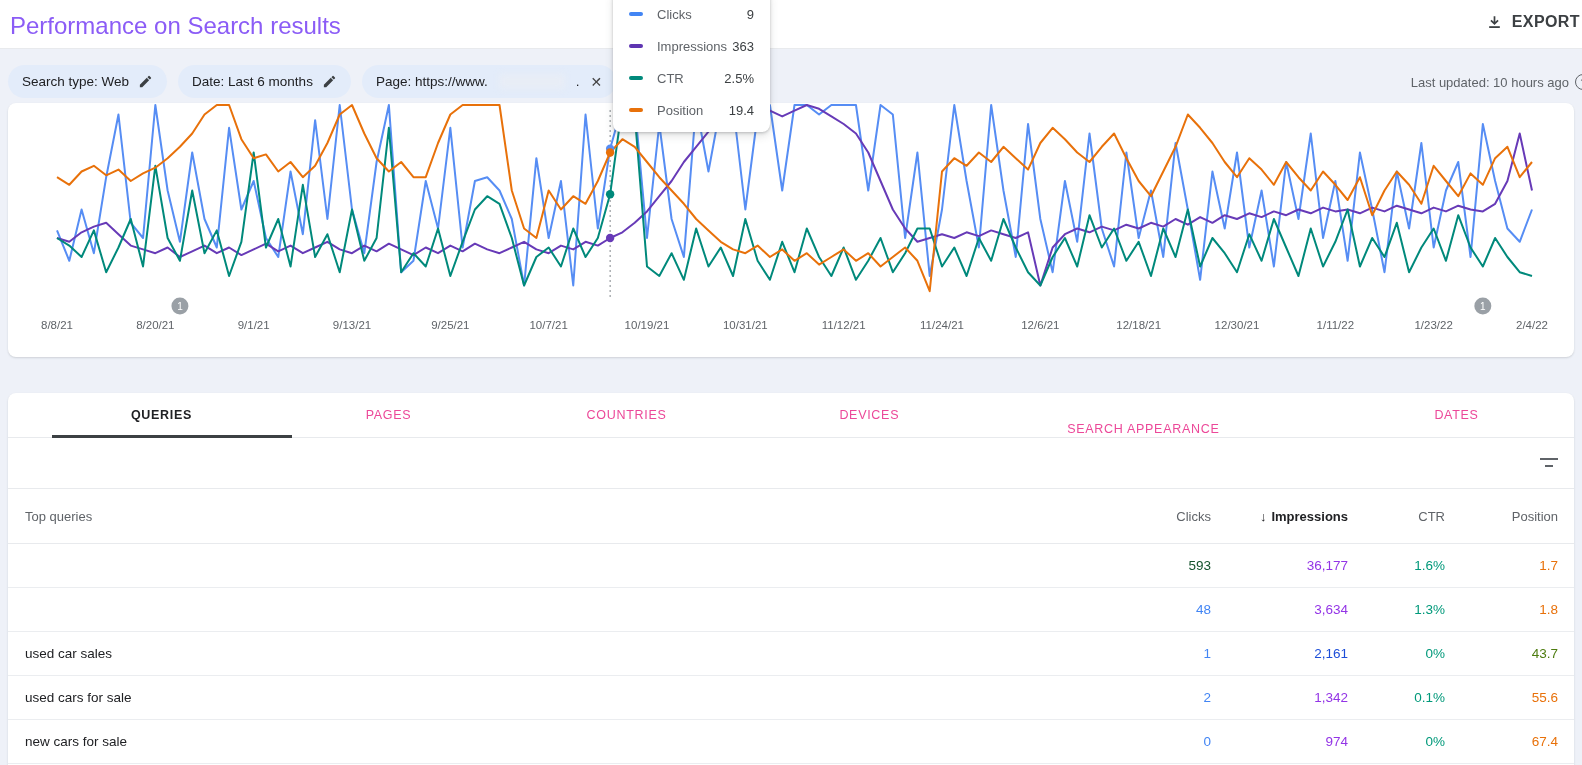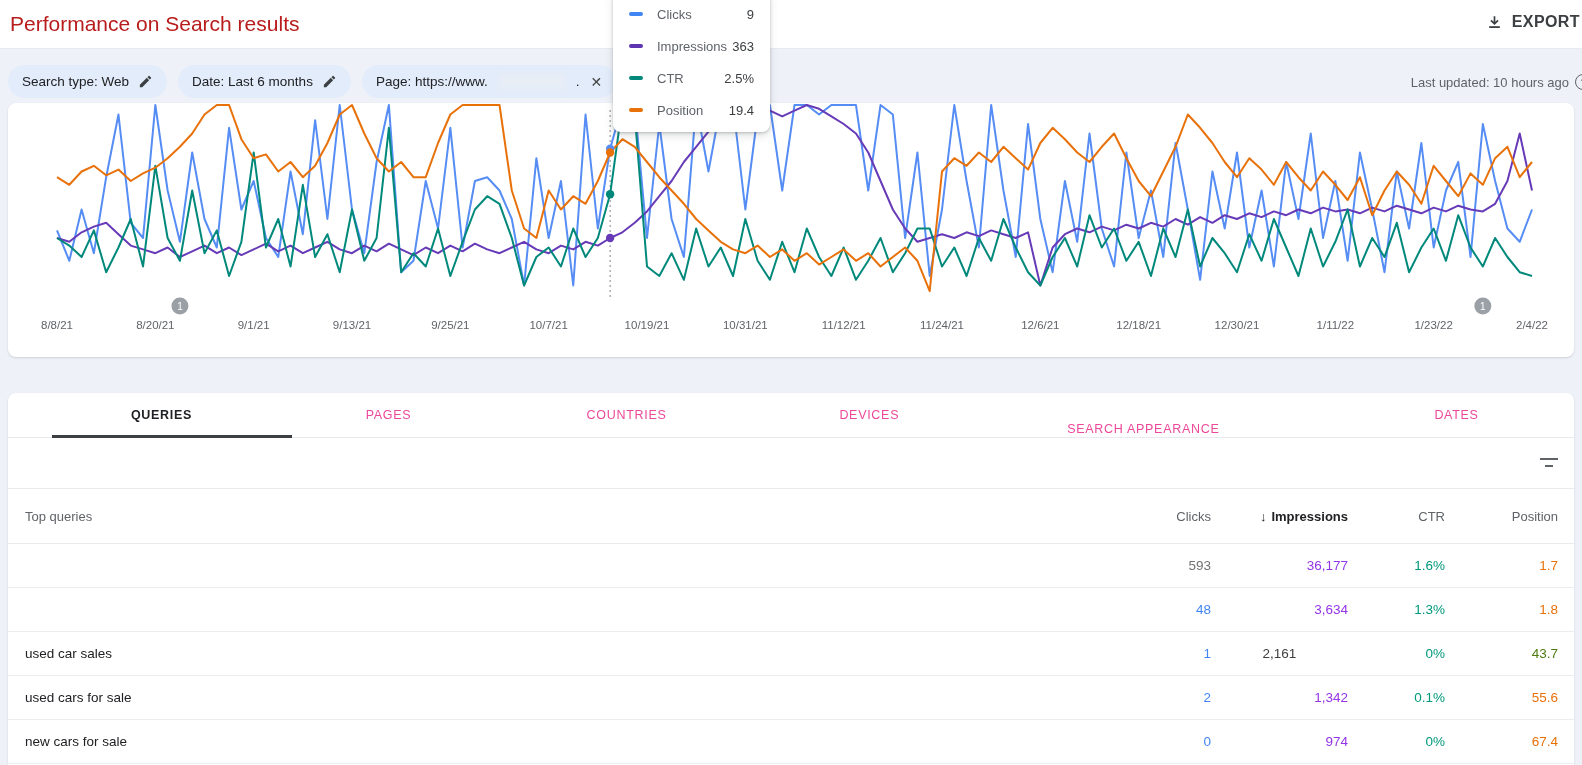--- a/index.html
+++ b/index.html
@@ -3,21 +3,21 @@
 <meta charset="utf-8">
 <style>
   html,body{margin:0;padding:0;}
   body{
     width:1582px;height:765px;overflow:hidden;position:relative;
     background:#eef1f8;font-family:"Liberation Sans",sans-serif;color:#202124;
   }
   
   .header{position:absolute;top:0;left:0;width:100%;height:48px;background:#fff;
     border-bottom:1px solid #e8eaed;z-index:3;}
-  .page-title{position:absolute;left:10px;top:12px;font-size:21px;font-weight:400;color:#b91c1c;}
+  .page-title{position:absolute;left:10px;top:12px;font-size:24px;font-weight:400;color:#8b5cf6;}
   .export-btn{position:absolute;right:0px;top:13px;display:flex;align-items:center;gap:9px;
     font-size:16px;font-weight:700;letter-spacing:.4px;color:#3c4043;cursor:pointer;padding-right:2px;}
   
   .filterbar{position:absolute;top:48px;left:0;width:100%;height:55px;z-index:2;}
   .chips{position:absolute;left:8px;top:17px;display:flex;align-items:center;gap:11px;}
   .chip{height:33px;border-radius:17px;background:#e3ecfa;display:flex;align-items:center;
     padding:0 14px;font-size:13.5px;color:#202124;gap:9px;white-space:nowrap;cursor:pointer;}
   .chip .edit-ic{width:15px;height:15px;}
   .chip .close-x{font-size:14px;color:#444;padding-left:2px;cursor:pointer;}
   .chip .redact{display:inline-block;width:66px;height:15px;border-radius:3px;
@@ -186,36 +186,36 @@
   <div class="tgrid thead" id="thead">
     <div>Top queries</div>
   <div class="num">Clicks</div>
       <div class="num sorted"><span class="sort-arrow">↓</span>Impressions</div>
       <div class="num">CTR</div>
       <div class="num">Position</div>
     </div>
   <div id="tbody">
       <div class="tgrid trow">
         <div class="q"><span class="redact-block"></span></div>
-        <div class="num" style="color: #737373;">593</div>
+        <div class="num" style="color: #14532d;">593</div>
         <div class="num" style="color: rgb(147, 52, 230);">36,177</div>
         <div class="num" style="color: rgb(0, 153, 122);">1.6%</div>
         <div class="num" style="color: rgb(232, 113, 10);">1.7</div>
       </div>
       <div class="tgrid trow">
         <div class="q"><span class="redact-block"></span></div>
         <div class="num" style="color: rgb(66, 133, 244);">48</div>
         <div class="num" style="color: rgb(147, 52, 230);">3,634</div>
         <div class="num" style="color: rgb(0, 153, 122);">1.3%</div>
         <div class="num" style="color: rgb(232, 113, 10);">1.8</div>
       </div>
       <div class="tgrid trow">
         <div class="q">used car sales</div>
         <div class="num" style="color: rgb(66, 133, 244);">1</div>
-        <div class="num" style="color: #404040; text-align: center;">2,161</div>
+        <div class="num" style="color: #1d4ed8;">2,161</div>
         <div class="num" style="color: rgb(0, 153, 122);">0%</div>
         <div class="num" style="color: #4d7c0f;">43.7</div>
       </div>
       <div class="tgrid trow">
         <div class="q">used cars for sale</div>
         <div class="num" style="color: rgb(66, 133, 244);">2</div>
         <div class="num" style="color: rgb(147, 52, 230);">1,342</div>
         <div class="num" style="color: rgb(0, 153, 122);">0.1%</div>
         <div class="num" style="color: rgb(232, 113, 10);">55.6</div>
       </div>

